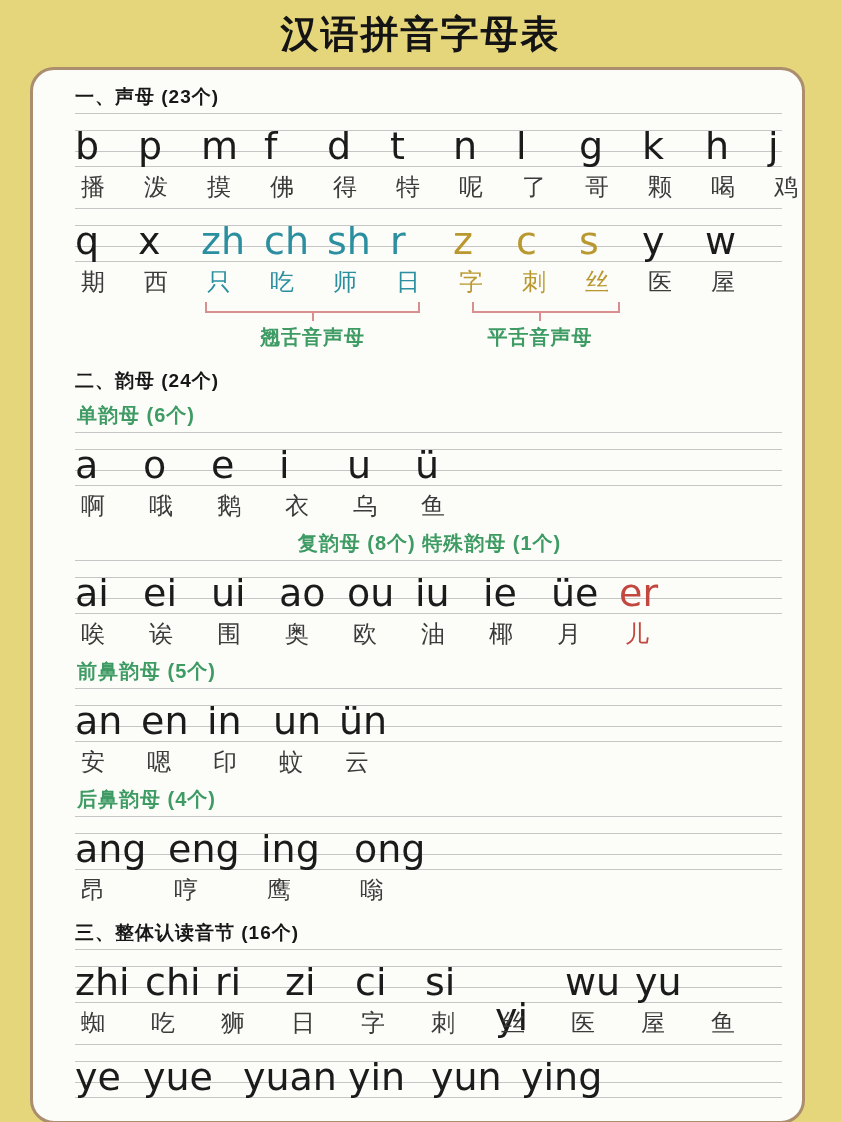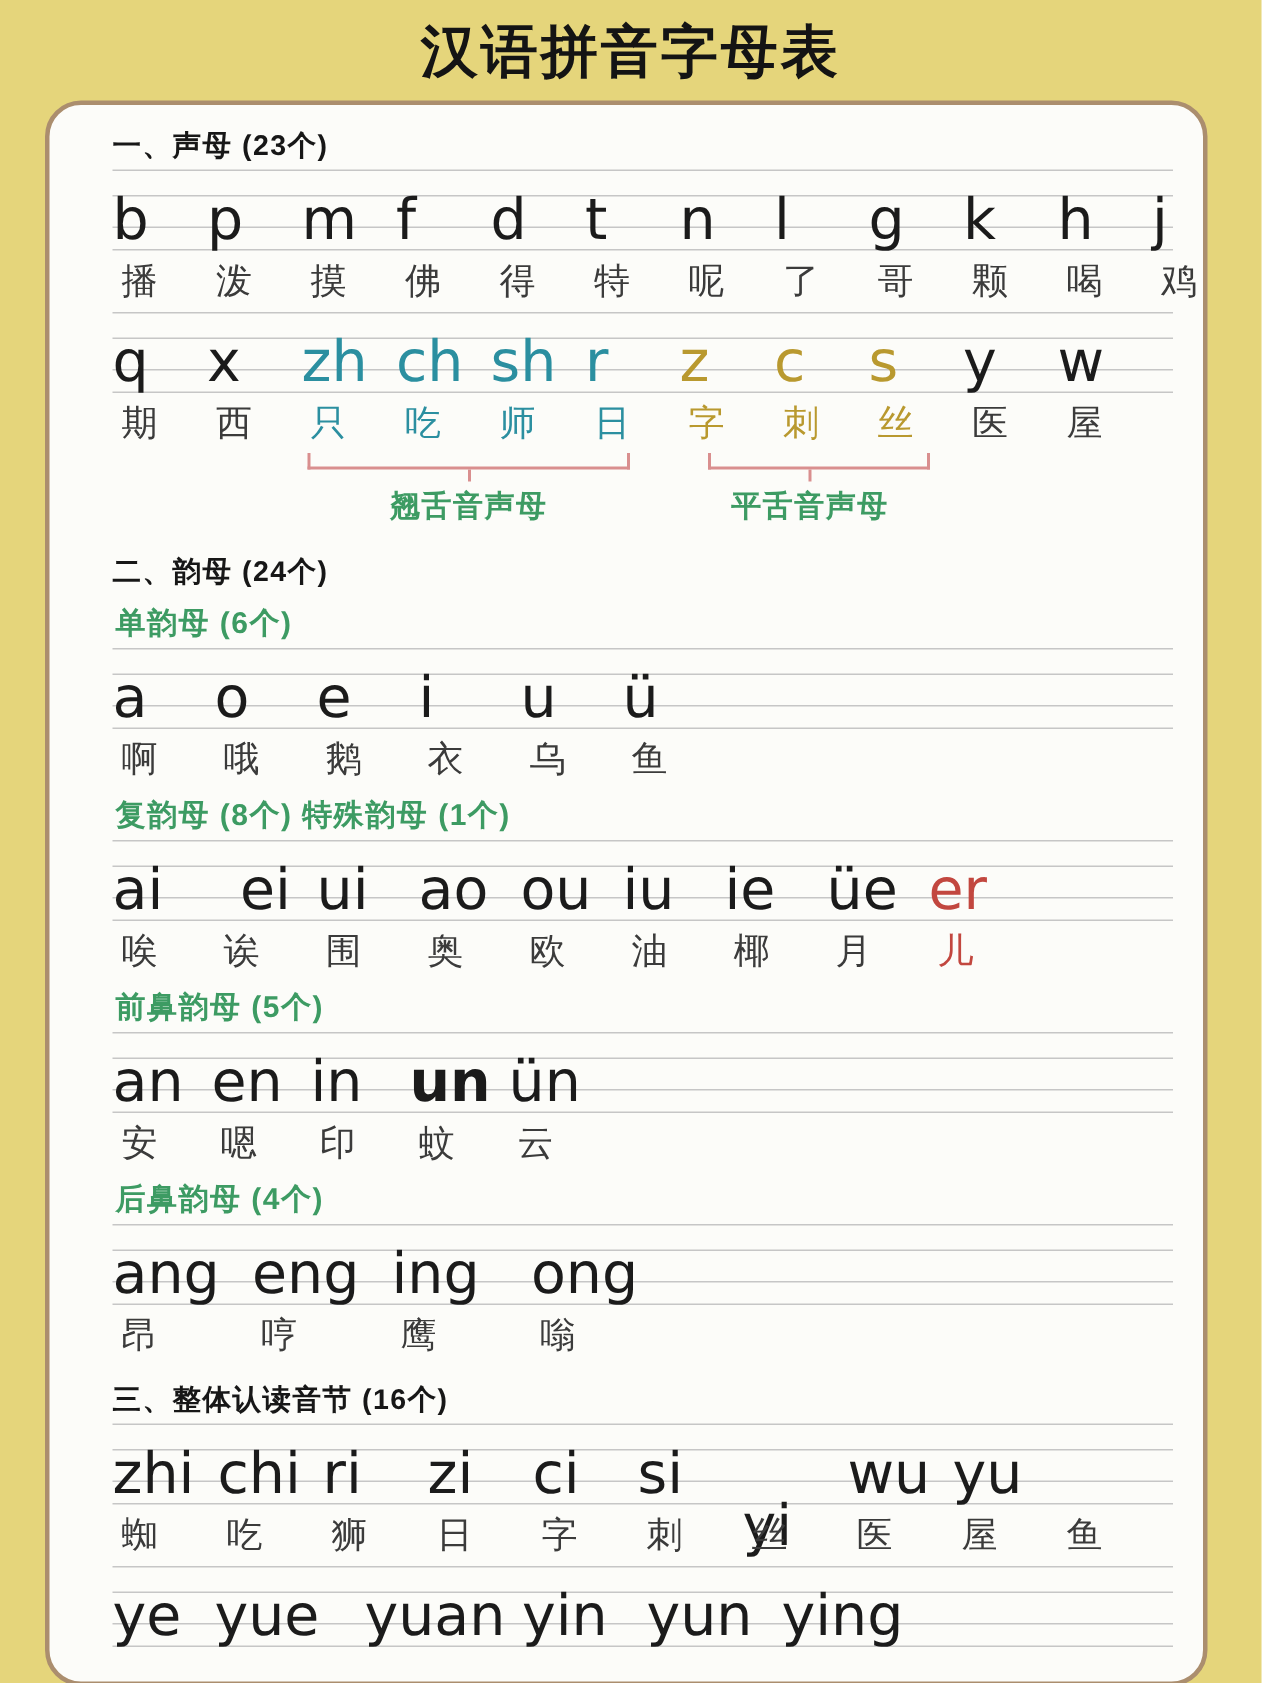--- a/index.html
+++ b/index.html
@@ -217,27 +217,27 @@
             <div class="cells hanzi-row">
               <div class="cell" style="width: 68px;"><span class="hanzi">啊</span></div>
               <div class="cell" style="width: 68px;"><span class="hanzi">哦</span></div>
               <div class="cell" style="width: 68px;"><span class="hanzi">鹅</span></div>
               <div class="cell" style="width: 68px;"><span class="hanzi">衣</span></div>
               <div class="cell" style="width: 68px;"><span class="hanzi">乌</span></div>
               <div class="cell" style="width: 68px;"><span class="hanzi">鱼</span></div>
             </div>
           </div>
           <div class="block">
-            <div class="subheader" style="color: rgb(61, 155, 99);">复韵母 (8个) 特殊韵母 (1个)</div>
+            <div class="subheader" style="color: rgb(61, 155, 99); text-align: center;">复韵母 (8个) 特殊韵母 (1个)</div>
             <div class="grid4">
               <div class="cells">
                 <div class="cell" style="width: 68px;">
                   <span class="letter">ai</span>
                 </div>
-                <div class="cell" style="width: 68px; justify-content: center;">
+                <div class="cell" style="width: 68px;">
                   <span class="letter">ei</span>
                 </div>
                 <div class="cell" style="width: 68px;">
                   <span class="letter">ui</span>
                 </div>
                 <div class="cell" style="width: 68px;">
                   <span class="letter">ao</span>
                 </div>
                 <div class="cell" style="width: 68px;">
                   <span class="letter">ou</span>
@@ -274,21 +274,21 @@
               <div class="cells">
                 <div class="cell" style="width: 66px; align-items: flex-end;">
                   <span class="letter">an</span>
                 </div>
                 <div class="cell" style="width: 66px;">
                   <span class="letter">en</span>
                 </div>
                 <div class="cell" style="width: 66px;">
                   <span class="letter">in</span>
                 </div>
-                <div class="cell" style="width: 66px; font-weight: bold;">
+                <div class="cell" style="width: 66px;">
                   <span class="letter">un</span>
                 </div>
                 <div class="cell" style="width: 66px;">
                   <span class="letter">ün</span>
                 </div>
               </div>
             </div>
             <div class="cells hanzi-row">
               <div class="cell" style="width: 66px;"><span class="hanzi">安</span></div>
               <div class="cell" style="width: 66px;"><span class="hanzi">嗯</span></div>

